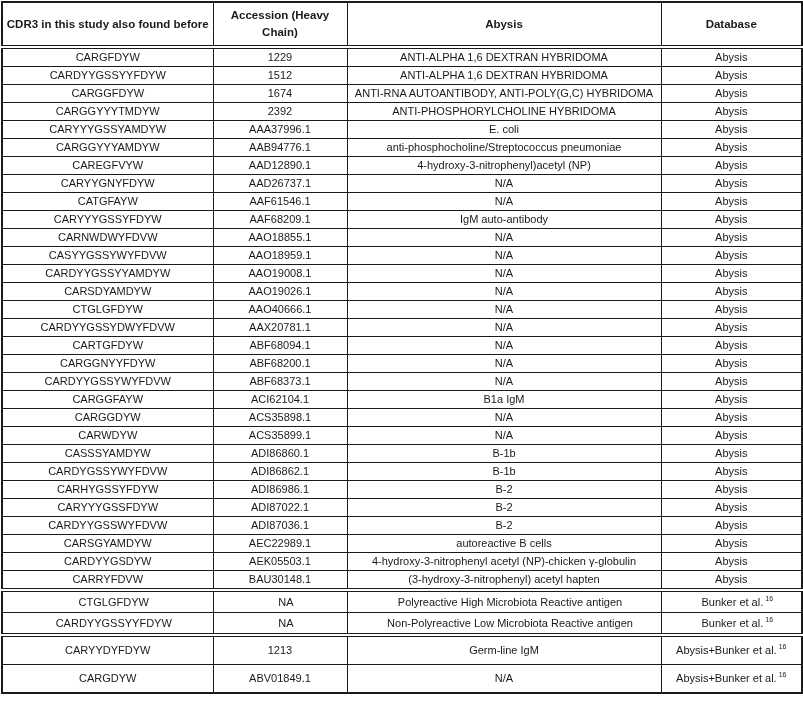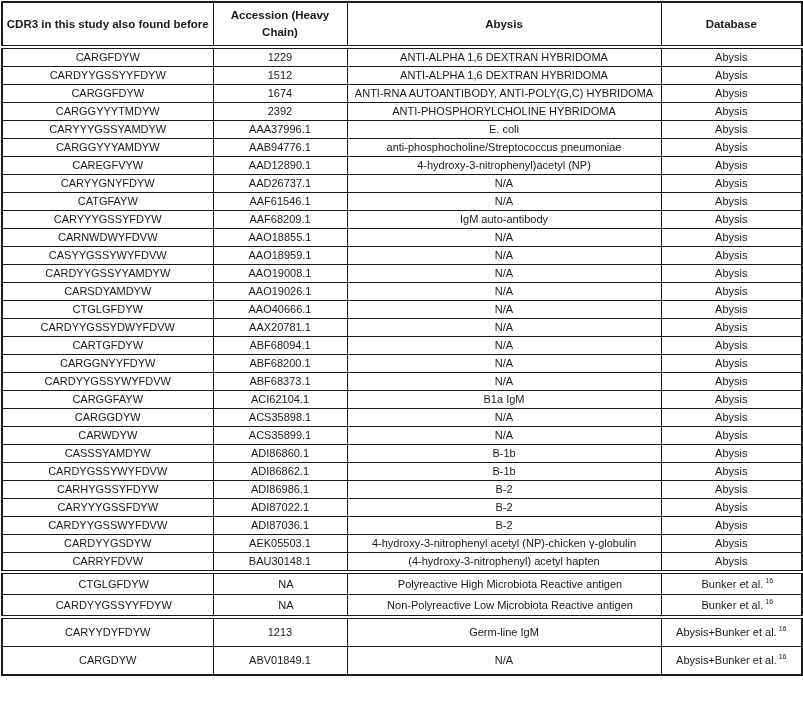--- a/index.html
+++ b/index.html
@@ -239,29 +239,35 @@
           <td><span>B-2</span></td>
           <td><span>Abysis</span></td>
         </tr>
         <tr>
           <td><span>CARDYYGSSWYFDVW</span></td>
           <td><span>ADI87036.1</span></td>
           <td><span>B-2</span></td>
           <td><span>Abysis</span></td>
         </tr>
         <tr>
+          <td><span>CARSGYAMDYW</span></td>
+          <td><span>AEC22989.1</span></td>
+          <td><span>autoreactive B cells</span></td>
+          <td><span>Abysis</span></td>
+        </tr>
+        <tr>
           <td><span>CARDYYGSDYW</span></td>
           <td><span>AEK05503.1</span></td>
           <td><span>4-hydroxy-3-nitrophenyl acetyl (NP)-chicken γ-globulin</span></td>
           <td><span>Abysis</span></td>
         </tr>
         <tr class="group-end">
           <td><span>CARRYFDVW</span></td>
           <td><span>BAU30148.1</span></td>
-          <td><span>(4-hydroxy-3-nitrophenyl) acetyl hapten</span></td>
+          <td><span>(3-hydroxy-3-nitrophenyl) acetyl hapten</span></td>
           <td><span>Abysis</span></td>
         </tr>
         <tr class="short2">
           <td><span>CTGLGFDYW</span></td>
           <td><span>NA</span></td>
           <td><span>Polyreactive High Microbiota Reactive antigen</span></td>
           <td><span>Bunker et al.</span><sup>16</sup></td>
         </tr>
         <tr class="short2 group-end">
           <td><span>CARDYYGSSYYFDYW</span></td>

